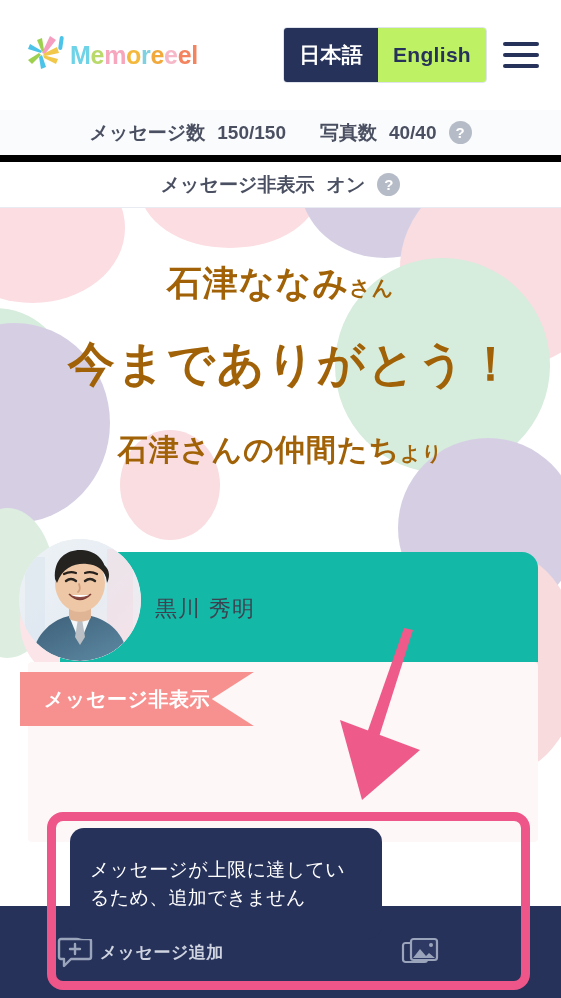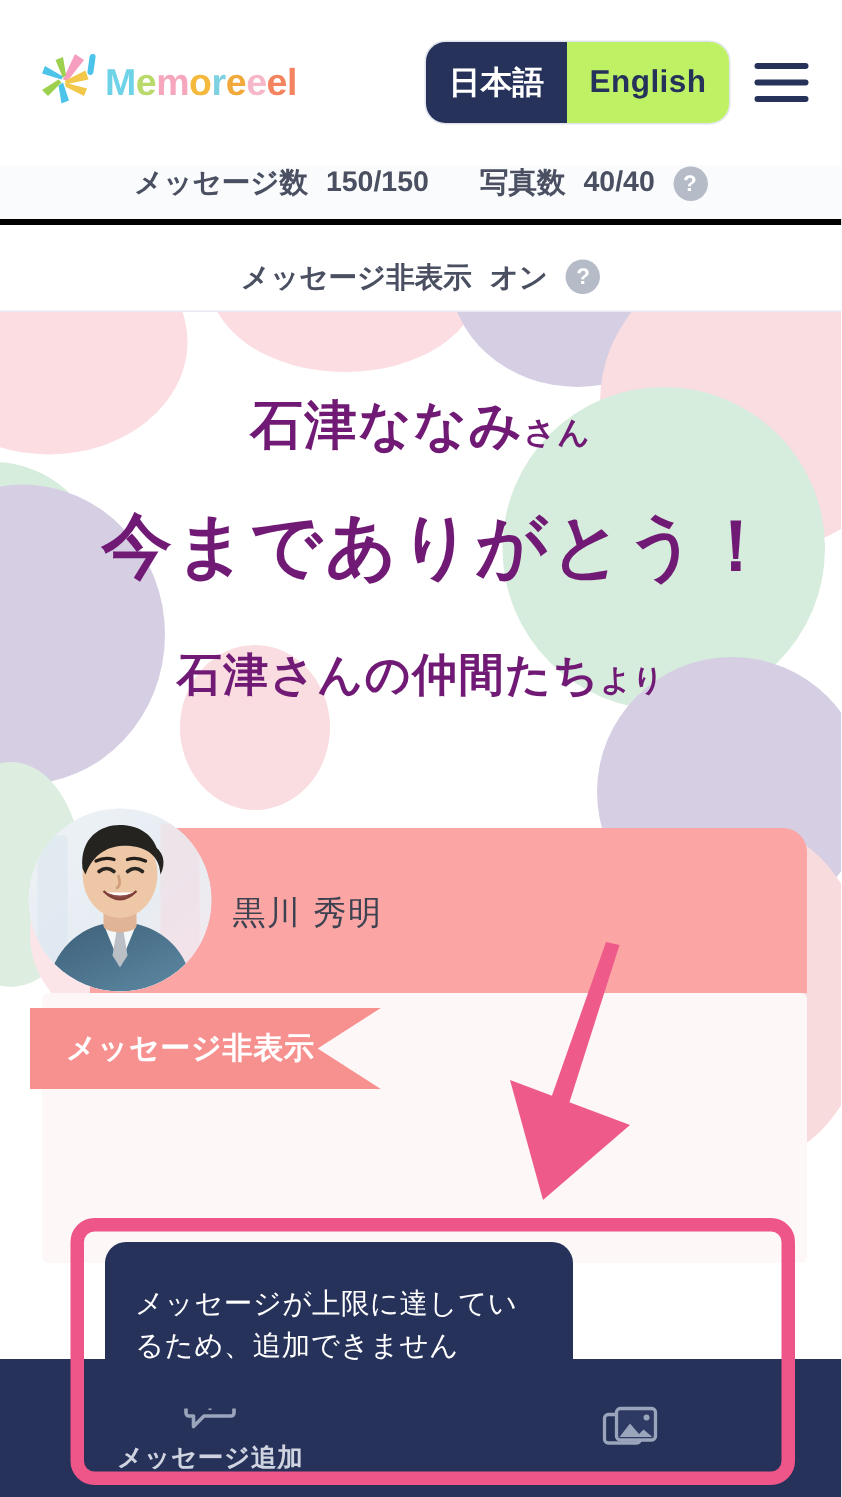--- a/index.html
+++ b/index.html
@@ -24,72 +24,72 @@
   .logo-text span:nth-child(3){ color:#f6a6bd; }
   .logo-text span:nth-child(4){ color:#f4b93c; }
   .logo-text span:nth-child(5){ color:#7ed1e0; }
   .logo-text span:nth-child(6){ color:#f2a93b; }
   .logo-text span:nth-child(7){ color:#f6b8c8; }
   .logo-text span:nth-child(8){ color:#f4845f; }
   .logo-text span:nth-child(9){ color:#f4845f; }
 
   .header-right{ margin-left:auto; display:flex; align-items:center; gap:16px; }
   .lang-toggle{
-    display:flex; border:1px solid #dfe3ec; border-radius:14px;
+    display:flex; border:1px solid #dfe3ec; border-radius:4px;
     overflow:hidden; background:#fff; height:56px;
   }
   .lang-btn{
     display:flex; align-items:center; justify-content:center;
     font-size:21px; font-weight:bold; padding:0 15px; cursor:pointer;
     letter-spacing:.3px;
   }
   .lang-btn.active{ background:#26325a; color:#fff; }
   .lang-btn.inactive{ background:#bef264; color:#26325a; }
   .hamburger{ width:36px; height:26px; display:flex; flex-direction:column;
     justify-content:space-between; cursor:pointer; }
   .hamburger i{ display:block; height:4px; background:#26325a; border-radius:2px; }
 
   
   .statbar{
     position:absolute; left:0; width:561px; background:#fafbfd;
     display:flex; align-items:center; justify-content:center; gap:12px;
     font-size:19px; font-weight:bold; color:#4a5061; z-index:38;
   }
-  .statbar.one{ top:98px; height:52px; border-bottom:4px solid #000000;text-align:right; }
+  .statbar.one{ top:110px; height:52px; border-bottom:7px solid #000000;text-align:right; }
   .statbar.two{ top:162px; height:46px; background:#ffffff; border-bottom:1px solid #e8ebf1; }
   .statbar .sgap{ display:inline-block; width:10px; }
   .help-dot{
     width:23px; height:23px; border-radius:50%; background:#b6bcc7;
     color:#fff; font-size:15px; font-weight:bold; display:flex;
     align-items:center; justify-content:center; cursor:pointer; flex:none;
   }
 
   
   .hero{
     position:absolute; left:0; top:208px; width:561px; height:790px;
     background:#ffffff; overflow:hidden; z-index:10;
   }
   .blob{ position:absolute; border-radius:50%; }
 
   .hero-title{
     position:absolute; left:0; top:0; width:561px; z-index:12;
     text-align:center; padding-top:52px;
     font-family:"DejaVu Sans","Liberation Sans",sans-serif;
-    color:#701a75;
+    color:#a16207;
   }
   .t-name{ font-size:35px; font-weight:bold; letter-spacing:1px; }
   .t-name .hon{ font-size:21px; }
   .t-main{ font-size:47px; font-weight:bold; letter-spacing:2px; margin-top:26px;padding-left:23px; }
   .t-from{ font-size:30px; font-weight:bold; letter-spacing:1px; margin-top:34px; }
   .t-from .suffix{ font-size:20px; }
 
   
   .card-top{
     position:absolute; left:60px; top:552px; width:478px; height:110px;
-    background:#fca5a5; border-radius:16px 16px 0 0; z-index:14;
+    background:#14b8a6; border-radius:16px 16px 0 0; z-index:14;
   }
   .card-name{
     position:absolute; left:95px; top:42px; font-size:22px; color:#3d4250;
     font-family:"DejaVu Sans","Liberation Sans",sans-serif; letter-spacing:1px;
   }
   .avatar{
     position:absolute; left:19px; top:539px; width:122px; height:122px;
     border-radius:50%; overflow:hidden; z-index:18;
     background:#e8edf2;
   }
@@ -114,21 +114,21 @@
     position:absolute; left:47px; top:812px; width:483px; height:178px;
     border:9px solid #ee5588; border-radius:16px; z-index:44; pointer-events:none;
   }
 
   
   .bottom-nav{
     position:absolute; left:0; bottom:0; width:561px; height:92px;
     background:#26325a; display:flex; z-index:30;
   }
   .nav-item{
-    flex:1; display:flex; flex-direction:column; align-items:center;
+    flex:1; display:flex; align-items:center;
     justify-content:center; gap:7px; cursor:pointer;
   }
   .nav-label{ font-size:17px; color:#cfd4e0; letter-spacing:.5px;
     font-family:"DejaVu Sans","Liberation Sans",sans-serif; font-weight:bold; }
 
   
   .tooltip{
     position:absolute; left:70px; top:828px; width:312px;
     background:#26325a; color:#ffffff; border-radius:14px;
     padding:28px 20px; font-size:19px; line-height:1.45; z-index:46;

